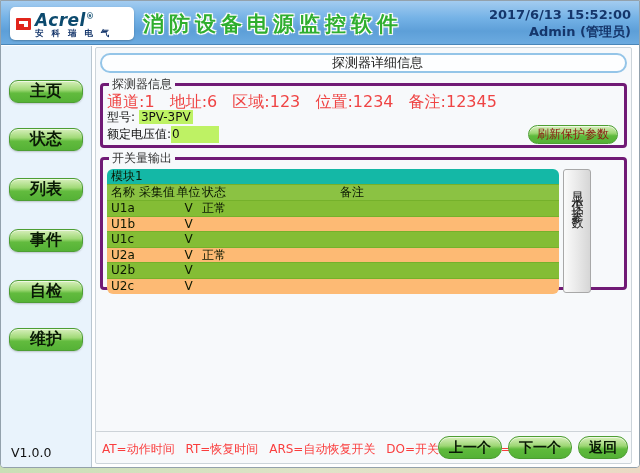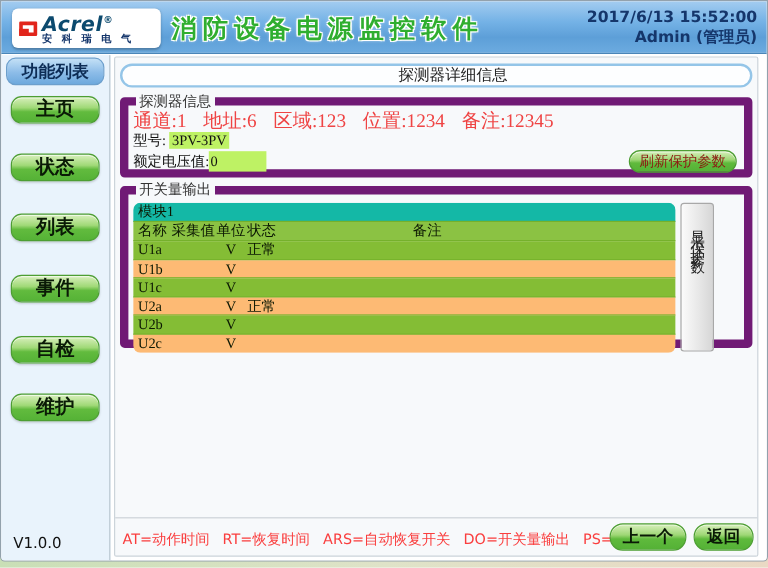--- a/index.html
+++ b/index.html
@@ -70,21 +70,21 @@
     position:absolute; left:2px; top:1px; right:7px; bottom:3px;
     background:#f7f9fb; border:1px solid #ccd4da; border-radius:2px;
   }
   .page-title {
     position:absolute; left:4px; right:4px; top:5px; height:20px;
     border:2px solid #94c5e8; border-radius:11px; background:#fdfeff;
     font-size:13px; color:#222; display:flex; align-items:center; justify-content:center;padding-left:28px;
   }
   fieldset.group {
     position:absolute; left:4px; right:4px;
-    border:7px solid #701a75; border-radius:4px; padding:1px 4px 17px 4px;font-family:Liberation Serif, serif;
+    border:3px solid #701a75; border-radius:4px; padding:1px 4px 17px 4px;
   }
   fieldset.group legend { font-size:12px; color:#333; padding:0 3px; margin-left:2px; }
   .detector { top:28px; height:72px; }
   .field-line { font-size:16px; color:#ef4444; line-height:15px; }
   .field-line span { margin-right:10px; }
   .model-line, .volt-line { font-size:12px; color:#111; line-height:17px; position:relative; }
   .hl { background:#bef264; padding:0 2px; }
   .hl.volt { display:inline-block; min-width:48px; padding-left:1px; }
   .pill-btn {
     background:linear-gradient(180deg,#d8efbc 0%,#9ed775 42%,#5fba3c 58%,#54b136 100%);
@@ -152,21 +152,20 @@
       </div>
     </div>
     <div class="app-title">消防设备电源监控软件</div>
     <div class="header-right">
       <div class="datetime">2017/6/13 15:52:00</div>
       <div class="user">Admin (管理员)</div>
     </div>
   </div>
 
   <div class="sidebar">
-    <div class="sidebar-header">功能列表</div>
     <button class="nav-btn" style="top:34px">主页</button>
     <button class="nav-btn" style="top:82px">状态</button>
     <button class="nav-btn" style="top:132px">列表</button>
     <button class="nav-btn" style="top:183px">事件</button>
     <button class="nav-btn" style="top:234px">自检</button>
     <button class="nav-btn" style="top:282px">维护</button>
     <div class="version">V1.0.0</div>
   </div>
 
   <div class="main">
@@ -255,19 +254,20 @@
       <div class="footer">
         <div class="legend-text">
           <span>AT=动作时间</span>
           <span>RT=恢复时间</span>
           <span>ARS=自动恢复开关</span>
           <span>DO=开关量输出</span>
           <span>PS=保护开关</span>
         </div>
         <div class="footer-btns">
           <button class="pill-btn btn-prev">上一个</button>
+          <button class="pill-btn btn-next">下一个</button>
           <button class="pill-btn btn-back">返回</button>
         </div>
       </div>
 
     </div>
   </div>
 </div>
 
 </body></html>

